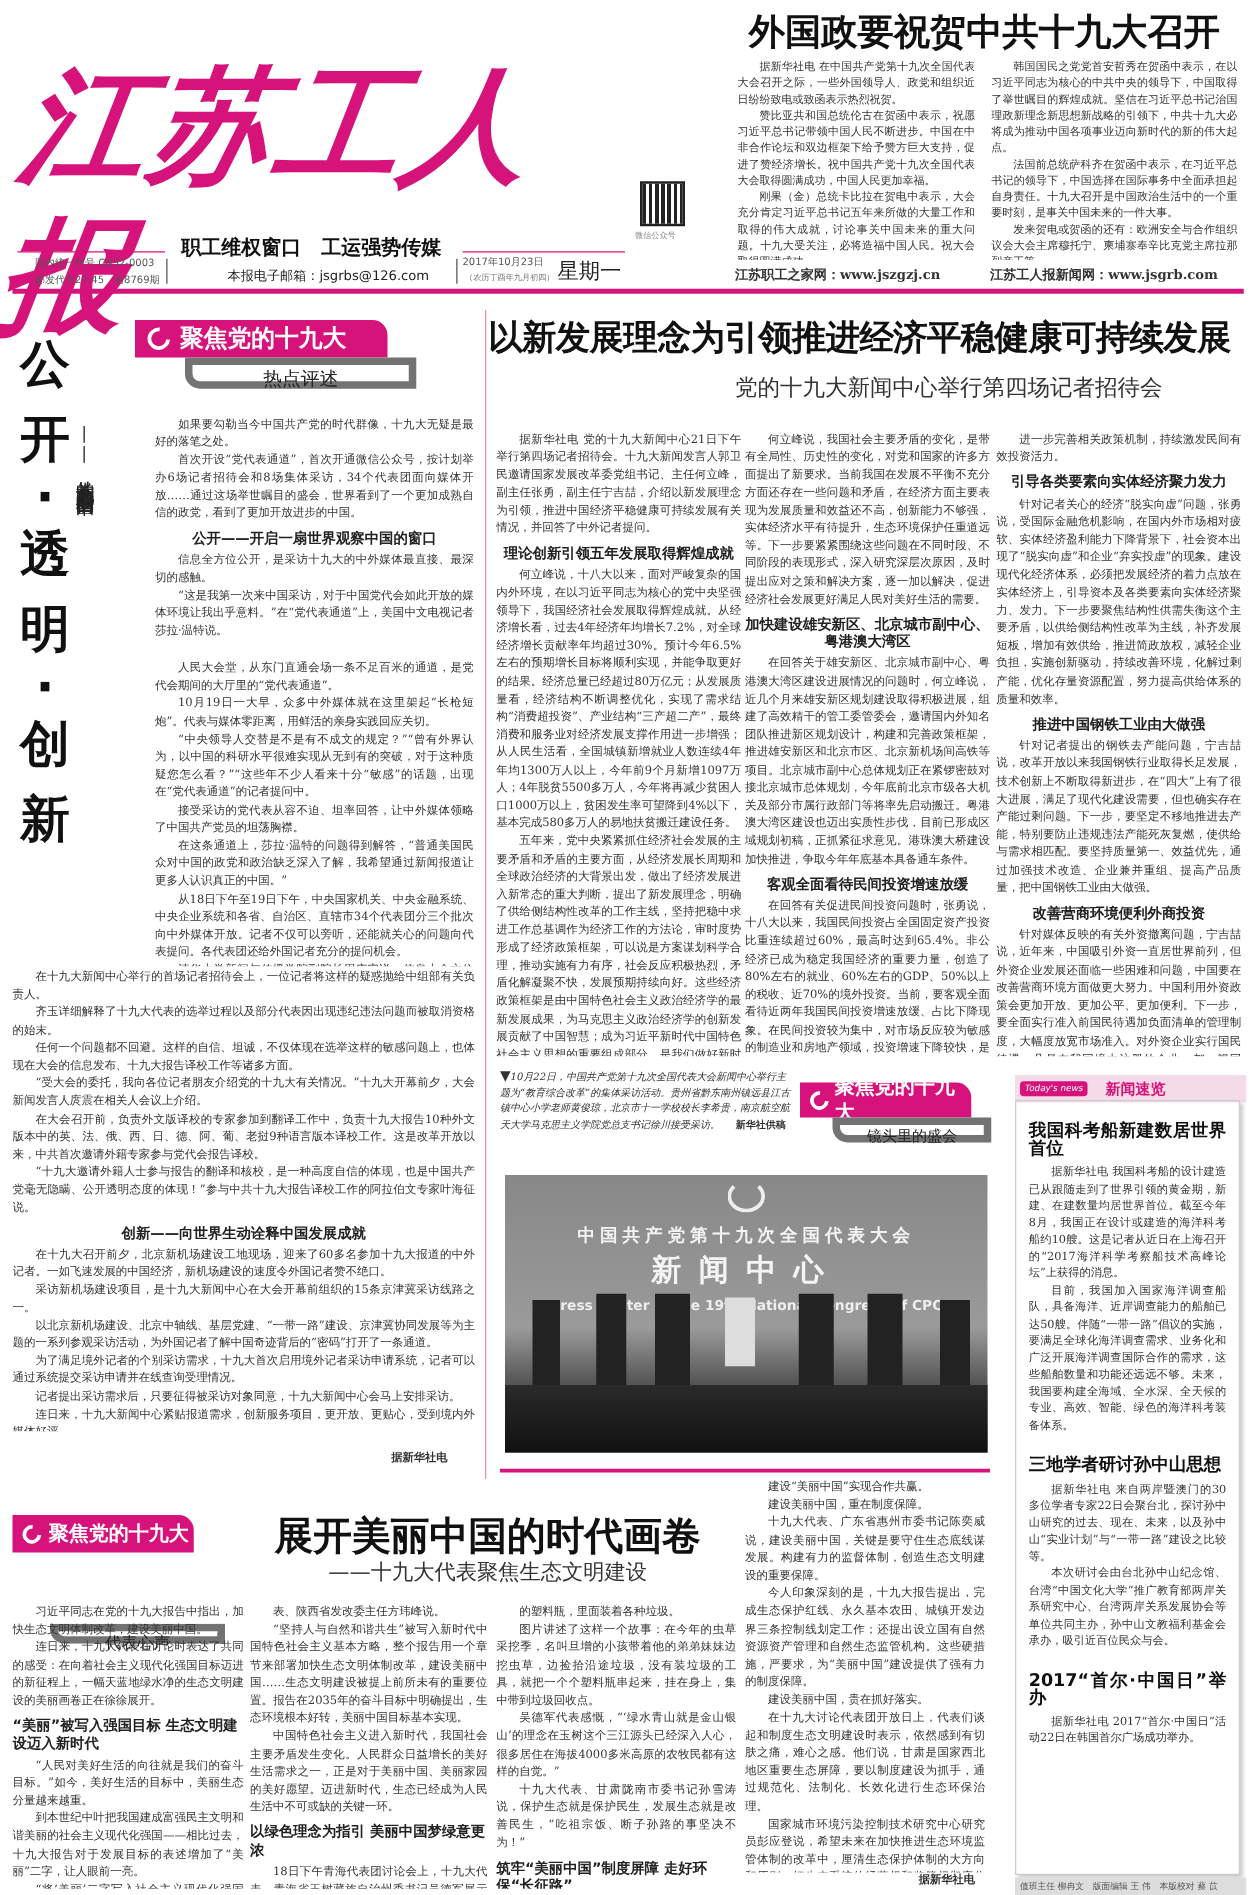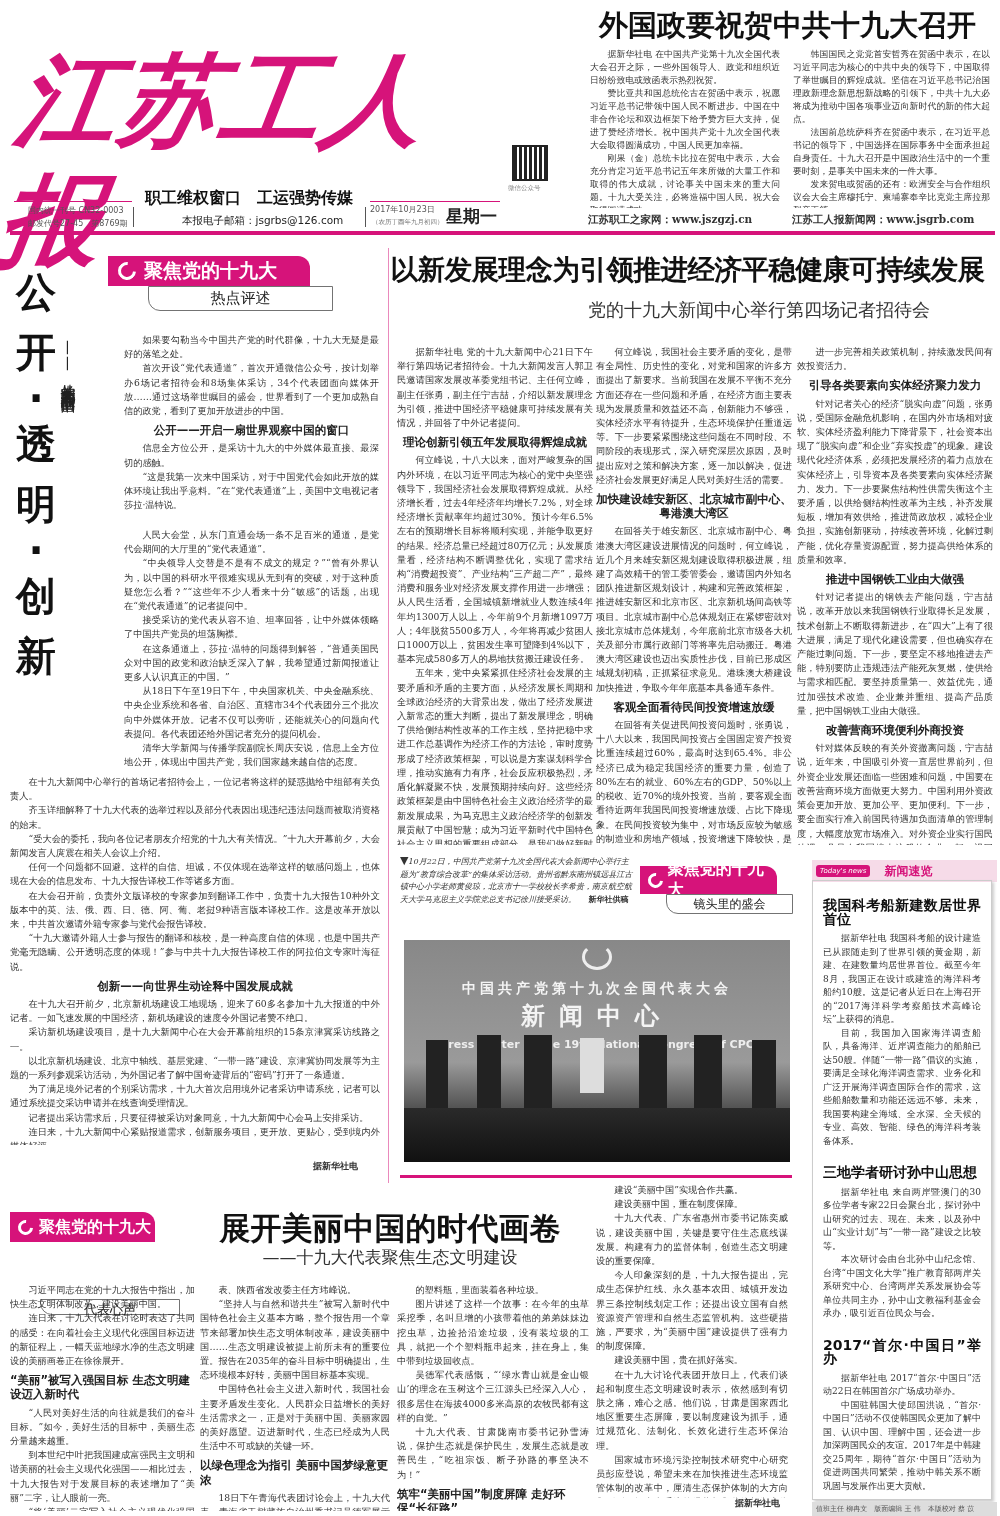--- a/index.html
+++ b/index.html
@@ -8,21 +8,21 @@
 .txt{font-size:9.2px;line-height:14.2px;color:#333;text-align:justify;text-indent:2em}
 .txt p{margin:0}
 .bold{font-weight:bold}
 .sans{font-family:"DejaVu Sans","Liberation Sans",sans-serif}
 .masthead{left:18px;top:40px;width:480px;height:120px;color:#d6137a;font-size:100px;font-family:"DejaVu Serif",serif;font-weight:bold;font-style:italic;letter-spacing:2px;line-height:120px;transform:skewX(-8deg)}
 .qr{left:512px;top:145px;width:36px;height:36px;background:repeating-linear-gradient(90deg,#222 0 3px,#fff 3px 5px),#fff;border:2px solid #222}
 .qr-label{left:508px;top:184px;font-size:6.5px;color:#888}
 .pinkline{background:#d6137a}
 .headline1{left:580px;top:6px;width:415px;font-size:29px;font-weight:bold;font-family:"DejaVu Sans",sans-serif;text-align:center;color:#111}
 .tag{background:#d6137a;color:#fff;font-weight:bold;font-family:"DejaVu Sans",sans-serif;border-radius:0 12px 0 0;display:flex;align-items:center}
-.subtag{border:1px solid #737373;border-radius:0 0 0 12px;background:#fff;font-family:"DejaVu Serif",serif;text-align:center;color:#222}
+.subtag{border:6px solid #737373;border-radius:0 0 0 12px;background:#fff;font-family:"DejaVu Serif",serif;text-align:center;color:#222}
 .sub-h{font-family:"DejaVu Sans",sans-serif;font-weight:bold;font-size:11.5px;text-align:center;color:#222;text-indent:0;margin:5px 0 4px}
 .hammer{display:inline-block;width:18px;height:18px;border:3px solid #fff;border-radius:50%;border-right-color:transparent;transform:rotate(-40deg);margin:0 8px 0 10px}
 .photo{left:404px;top:940px;width:386px;height:222px;background:linear-gradient(180deg,#888 0%,#9a9a9a 55%,#555 75%,#333 100%)}
 .sidebox{left:812px;top:880px;width:180px;height:620px;border:1px solid #ccc;box-shadow:2px 2px 3px #ccc}
 .side-h{font-family:"DejaVu Sans",sans-serif;font-weight:bold;font-size:14px;color:#111;text-indent:0;margin:24px 0 6px}
 .vert{writing-mode:vertical-rl}
 </style>
 </head>
 <body>
 
@@ -33,21 +33,21 @@
 <div class="abs pinkline" style="left:14px;top:201px;width:118px;height:1px"></div>
 <div class="abs pinkline" style="left:370px;top:201px;width:130px;height:1px"></div>
 <div class="abs sans" style="left:28px;top:205px;font-size:8px;color:#555">国内统一刊号 CN32-0003</div>
 <div class="abs sans" style="left:28px;top:218px;font-size:8px;color:#555">邮发代号27-45　第8769期</div>
 <div class="abs" style="left:133px;top:207px;width:1px;height:20px;background:#555"></div>
 <div class="abs" style="left:145px;top:188px;font-size:16px;font-weight:bold;color:#111">职工维权窗口　工运强势传媒</div>
 <div class="abs sans" style="left:182px;top:214px;font-size:10.5px;color:#222">本报电子邮箱：jsgrbs@126.com</div>
 <div class="abs" style="left:365px;top:207px;width:1px;height:20px;background:#555"></div>
 <div class="abs sans" style="left:370px;top:204px;font-size:8px;color:#555">2017年10月23日</div>
 <div class="abs sans" style="left:372px;top:218px;font-size:6.5px;color:#777">（农历丁酉年九月初四）</div>
-<div class="abs sans" style="left:446px;top:205px;font-size:17px;font-weight:bold;color:#222">星期一</div>
+<div class="abs sans" style="left:446px;top:205px;font-size:17px;font-weight:normal;color:#222">星期一</div>
 <div class="abs" style="left:588px;top:213px;font-size:10.5px;font-weight:bold;color:#333">江苏职工之家网：www.jszgzj.cn</div>
 <div class="abs" style="left:792px;top:213px;font-size:10.5px;font-weight:bold;color:#333">江苏工人报新闻网：www.jsgrb.com</div>
 <div class="abs pinkline" style="left:10px;top:231px;width:985px;height:4px"></div>
 
 <div class="abs headline1">外国政要祝贺中共十九大召开</div>
 <div class="abs txt" style="left:590px;top:48px;width:190px;height:160px;overflow:hidden;font-size:8.8px;line-height:13px">
   <p>据新华社电 在中国共产党第十九次全国代表大会召开之际，一些外国领导人、政党和组织近日纷纷致电或致函表示热烈祝贺。</p>
   <p>赞比亚共和国总统伦古在贺函中表示，祝愿习近平总书记带领中国人民不断进步。中国在中非合作论坛和双边框架下给予赞方巨大支持，促进了赞经济增长。祝中国共产党十九次全国代表大会取得圆满成功，中国人民更加幸福。</p>
   <p>刚果（金）总统卡比拉在贺电中表示，大会充分肯定习近平总书记五年来所做的大量工作和取得的伟大成就，讨论事关中国未来的重大问题。十九大受关注，必将造福中国人民。祝大会取得圆满成功。</p>
 </div>
@@ -77,32 +77,33 @@
 
 <div class="abs txt" style="left:124px;top:333px;width:255px;height:195px;overflow:hidden">
   <p>如果要勾勒当今中国共产党的时代群像，十九大无疑是最好的落笔之处。</p>
   <p>首次开设“党代表通道”，首次开通微信公众号，按计划举办6场记者招待会和8场集体采访，34个代表团面向媒体开放……通过这场举世瞩目的盛会，世界看到了一个更加成熟自信的政党，看到了更加开放进步的中国。</p>
   <div class="sub-h">公开——开启一扇世界观察中国的窗口</div>
   <p>信息全方位公开，是采访十九大的中外媒体最直接、最深切的感触。</p>
   <p>“这是我第一次来中国采访，对于中国党代会如此开放的媒体环境让我出乎意料。”在“党代表通道”上，美国中文电视记者莎拉·温特说。</p>
 </div>
 <div class="abs txt" style="left:124px;top:528px;width:255px;height:245px;overflow:hidden">
   <p>人民大会堂，从东门直通会场一条不足百米的通道，是党代会期间的大厅里的“党代表通道”。</p>
+  <p>10月19日一大早，众多中外媒体就在这里架起“长枪短炮”。代表与媒体零距离，用鲜活的亲身实践回应关切。</p>
   <p>“中央领导人交替是不是有不成文的规定？”“曾有外界认为，以中国的科研水平很难实现从无到有的突破，对于这种质疑您怎么看？”“这些年不少人看来十分“敏感”的话题，出现在“党代表通道”的记者提问中。</p>
   <p>接受采访的党代表从容不迫、坦率回答，让中外媒体领略了中国共产党员的坦荡胸襟。</p>
   <p>在这条通道上，莎拉·温特的问题得到解答，“普通美国民众对中国的政党和政治缺乏深入了解，我希望通过新闻报道让更多人认识真正的中国。”</p>
   <p>从18日下午至19日下午，中央国家机关、中央金融系统、中央企业系统和各省、自治区、直辖市34个代表团分三个批次向中外媒体开放。记者不仅可以旁听，还能就关心的问题向代表提问。各代表团还给外国记者充分的提问机会。</p>
   <p>清华大学新闻与传播学院副院长周庆安说，信息上全方位地公开，体现出中国共产党，我们国家越来越自信的态度。</p>
 
 </div>
 <div class="abs txt" style="left:10px;top:775px;width:370px;height:370px;overflow:hidden">
   <p>在十九大新闻中心举行的首场记者招待会上，一位记者将这样的疑惑抛给中组部有关负责人。</p>
   <p>齐玉详细解释了十九大代表的选举过程以及部分代表因出现违纪违法问题而被取消资格的始末。</p>
+  <p>任何一个问题都不回避。这样的自信、坦诚，不仅体现在选举这样的敏感问题上，也体现在大会的信息发布、十九大报告译校工作等诸多方面。</p>
   <p>“受大会的委托，我向各位记者朋友介绍党的十九大有关情况。”十九大开幕前夕，大会新闻发言人庹震在相关人会议上介绍。</p>
-  <p>任何一个问题都不回避。这样的自信、坦诚，不仅体现在选举这样的敏感问题上，也体现在大会的信息发布、十九大报告译校工作等诸多方面。</p>
   <p>在大会召开前，负责外文版译校的专家参加到翻译工作中，负责十九大报告10种外文版本中的英、法、俄、西、日、德、阿、葡、老挝9种语言版本译校工作。这是改革开放以来，中共首次邀请外籍专家参与党代会报告译校。</p>
   <p>“十九大邀请外籍人士参与报告的翻译和核校，是一种高度自信的体现，也是中国共产党毫无隐瞒、公开透明态度的体现！”参与中共十九大报告译校工作的阿拉伯文专家叶海征说。</p>
   <div class="sub-h">创新——向世界生动诠释中国发展成就</div>
   <p>在十九大召开前夕，北京新机场建设工地现场，迎来了60多名参加十九大报道的中外记者。一如飞速发展的中国经济，新机场建设的速度令外国记者赞不绝口。</p>
   <p>采访新机场建设项目，是十九大新闻中心在大会开幕前组织的15条京津冀采访线路之一。</p>
   <p>以北京新机场建设、北京中轴线、基层党建、“一带一路”建设、京津冀协同发展等为主题的一系列参观采访活动，为外国记者了解中国奇迹背后的“密码”打开了一条通道。</p>
   <p>为了满足境外记者的个别采访需求，十九大首次启用境外记者采访申请系统，记者可以通过系统提交采访申请并在线查询受理情况。</p>
   <p>记者提出采访需求后，只要征得被采访对象同意，十九大新闻中心会马上安排采访。</p>
   <p>连日来，十九大新闻中心紧贴报道需求，创新服务项目，更开放、更贴心，受到境内外媒体好评。</p>
 
@@ -170,21 +171,20 @@
 <div class="abs sidebox">
   <div class="txt" style="padding:0 10px;font-size:9px;line-height:13.5px;height:610px;overflow:hidden">
     <div class="side-h" style="margin-top:18px">我国科考船新建数居世界首位</div>
     <p>据新华社电 我国科考船的设计建造已从跟随走到了世界引领的黄金期，新建、在建数量均居世界首位。截至今年8月，我国正在设计或建造的海洋科考船约10艘。这是记者从近日在上海召开的“2017海洋科学考察船技术高峰论坛”上获得的消息。</p>
     <p>目前，我国加入国家海洋调查船队，具备海洋、近岸调查能力的船舶已达50艘。伴随“一带一路”倡议的实施，要满足全球化海洋调查需求、业务化和广泛开展海洋调查国际合作的需求，这些船舶数量和功能还远远不够。未来，我国要构建全海域、全水深、全天候的专业、高效、智能、绿色的海洋科考装备体系。</p>
     <div class="side-h" style="margin-top:18px">三地学者研讨孙中山思想</div>
     <p>据新华社电 来自两岸暨澳门的30多位学者专家22日会聚台北，探讨孙中山研究的过去、现在、未来，以及孙中山“实业计划”与“一带一路”建设之比较等。</p>
     <p>本次研讨会由台北孙中山纪念馆、台湾“中国文化大学”推广教育部两岸关系研究中心、台湾两岸关系发展协会等单位共同主办，孙中山文教福利基金会承办，吸引近百位民众与会。</p>
     <div class="side-h" style="margin-top:18px">2017“首尔·中国日”举办</div>
     <p>据新华社电 2017“首尔·中国日”活动22日在韩国首尔广场成功举办。</p>
-    <p>中国驻韩国大使邱国洪说，“首尔·中国日”活动不仅使韩国民众更加了解中国、认识中国、理解中国，还会进一步加深两国民众的友谊。2017年是中韩建交25周年，期待“首尔·中国日”活动为促进两国共同繁荣，推动中韩关系不断巩固与发展作出更大贡献。</p>
   </div>
 </div>
 
 <div class="abs tag" style="left:10px;top:1212px;width:145px;height:30px;font-size:16px">
   <span class="hammer" style="width:15px;height:15px;margin:0 6px 0 8px"></span>
   <span>聚焦党的十九大</span>
 </div>
 <div class="abs subtag" style="left:40px;top:1299px;width:140px;height:16px;font-size:13px;line-height:20px">代表心声</div>
 <div class="abs sans" style="left:190px;top:1208px;width:400px;font-size:31px;font-weight:bold;color:#111;text-align:center">展开美丽中国的时代画卷</div>
 <div class="abs sans" style="left:230px;top:1246px;width:320px;font-size:17px;color:#333;text-align:center">——十九大代表聚焦生态文明建设</div>

